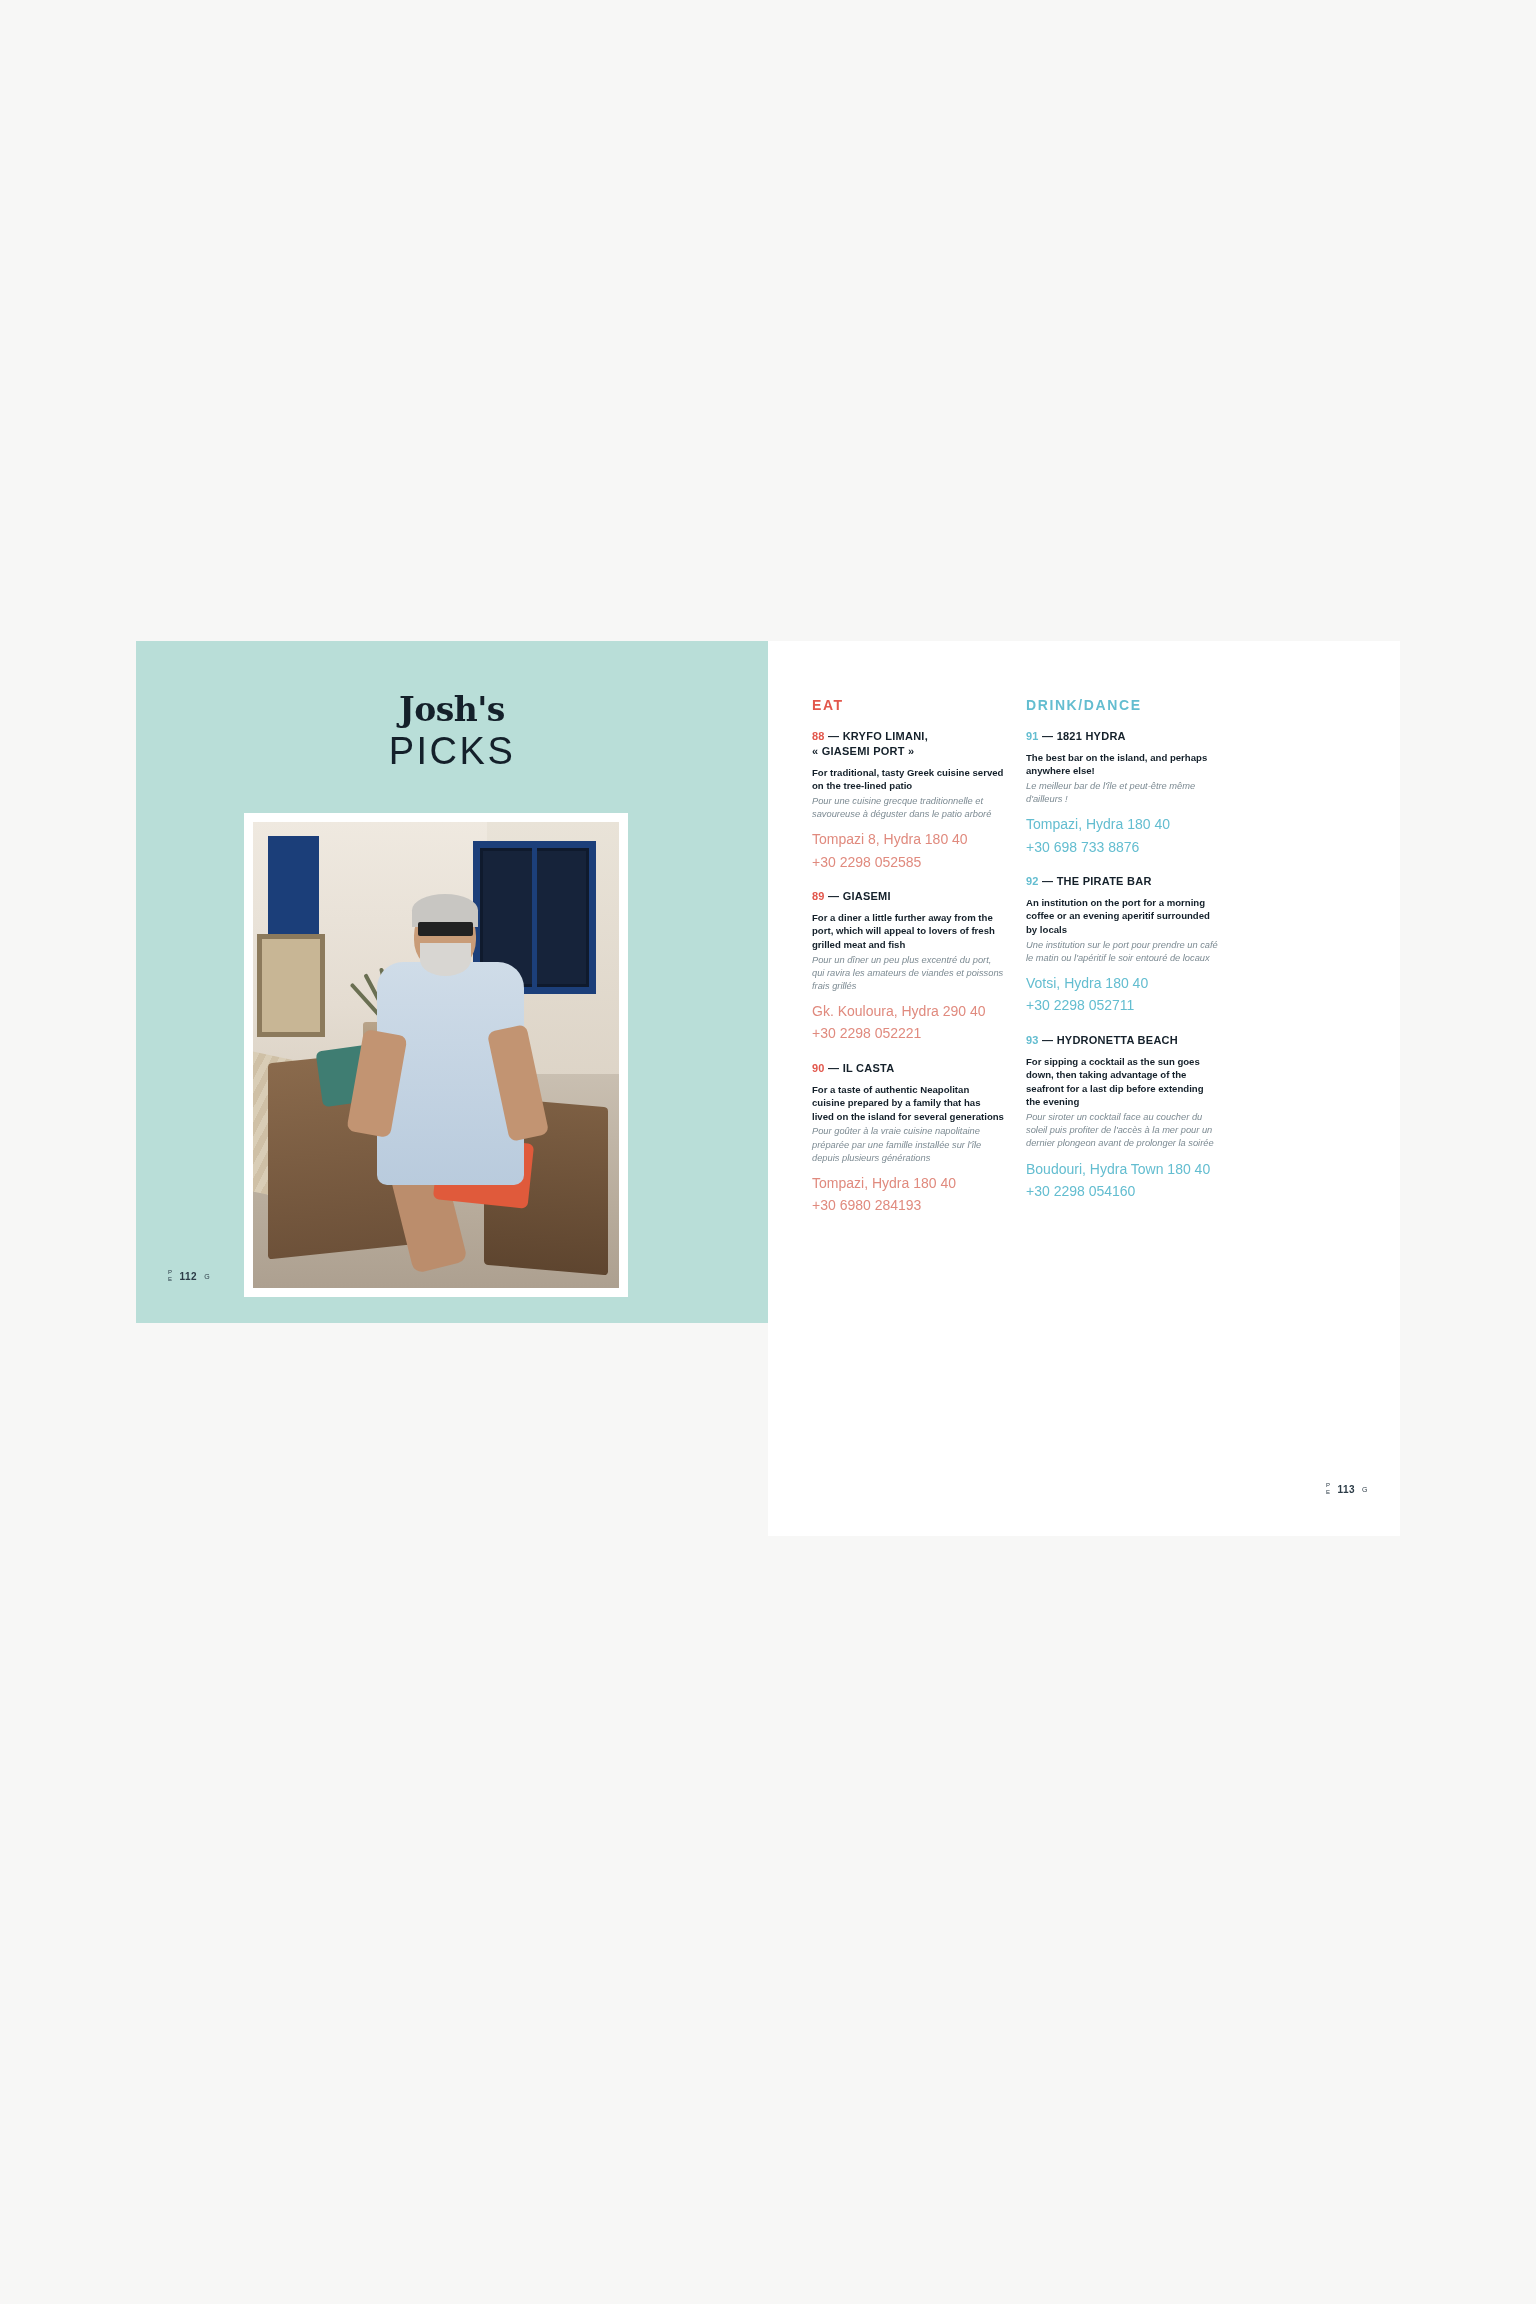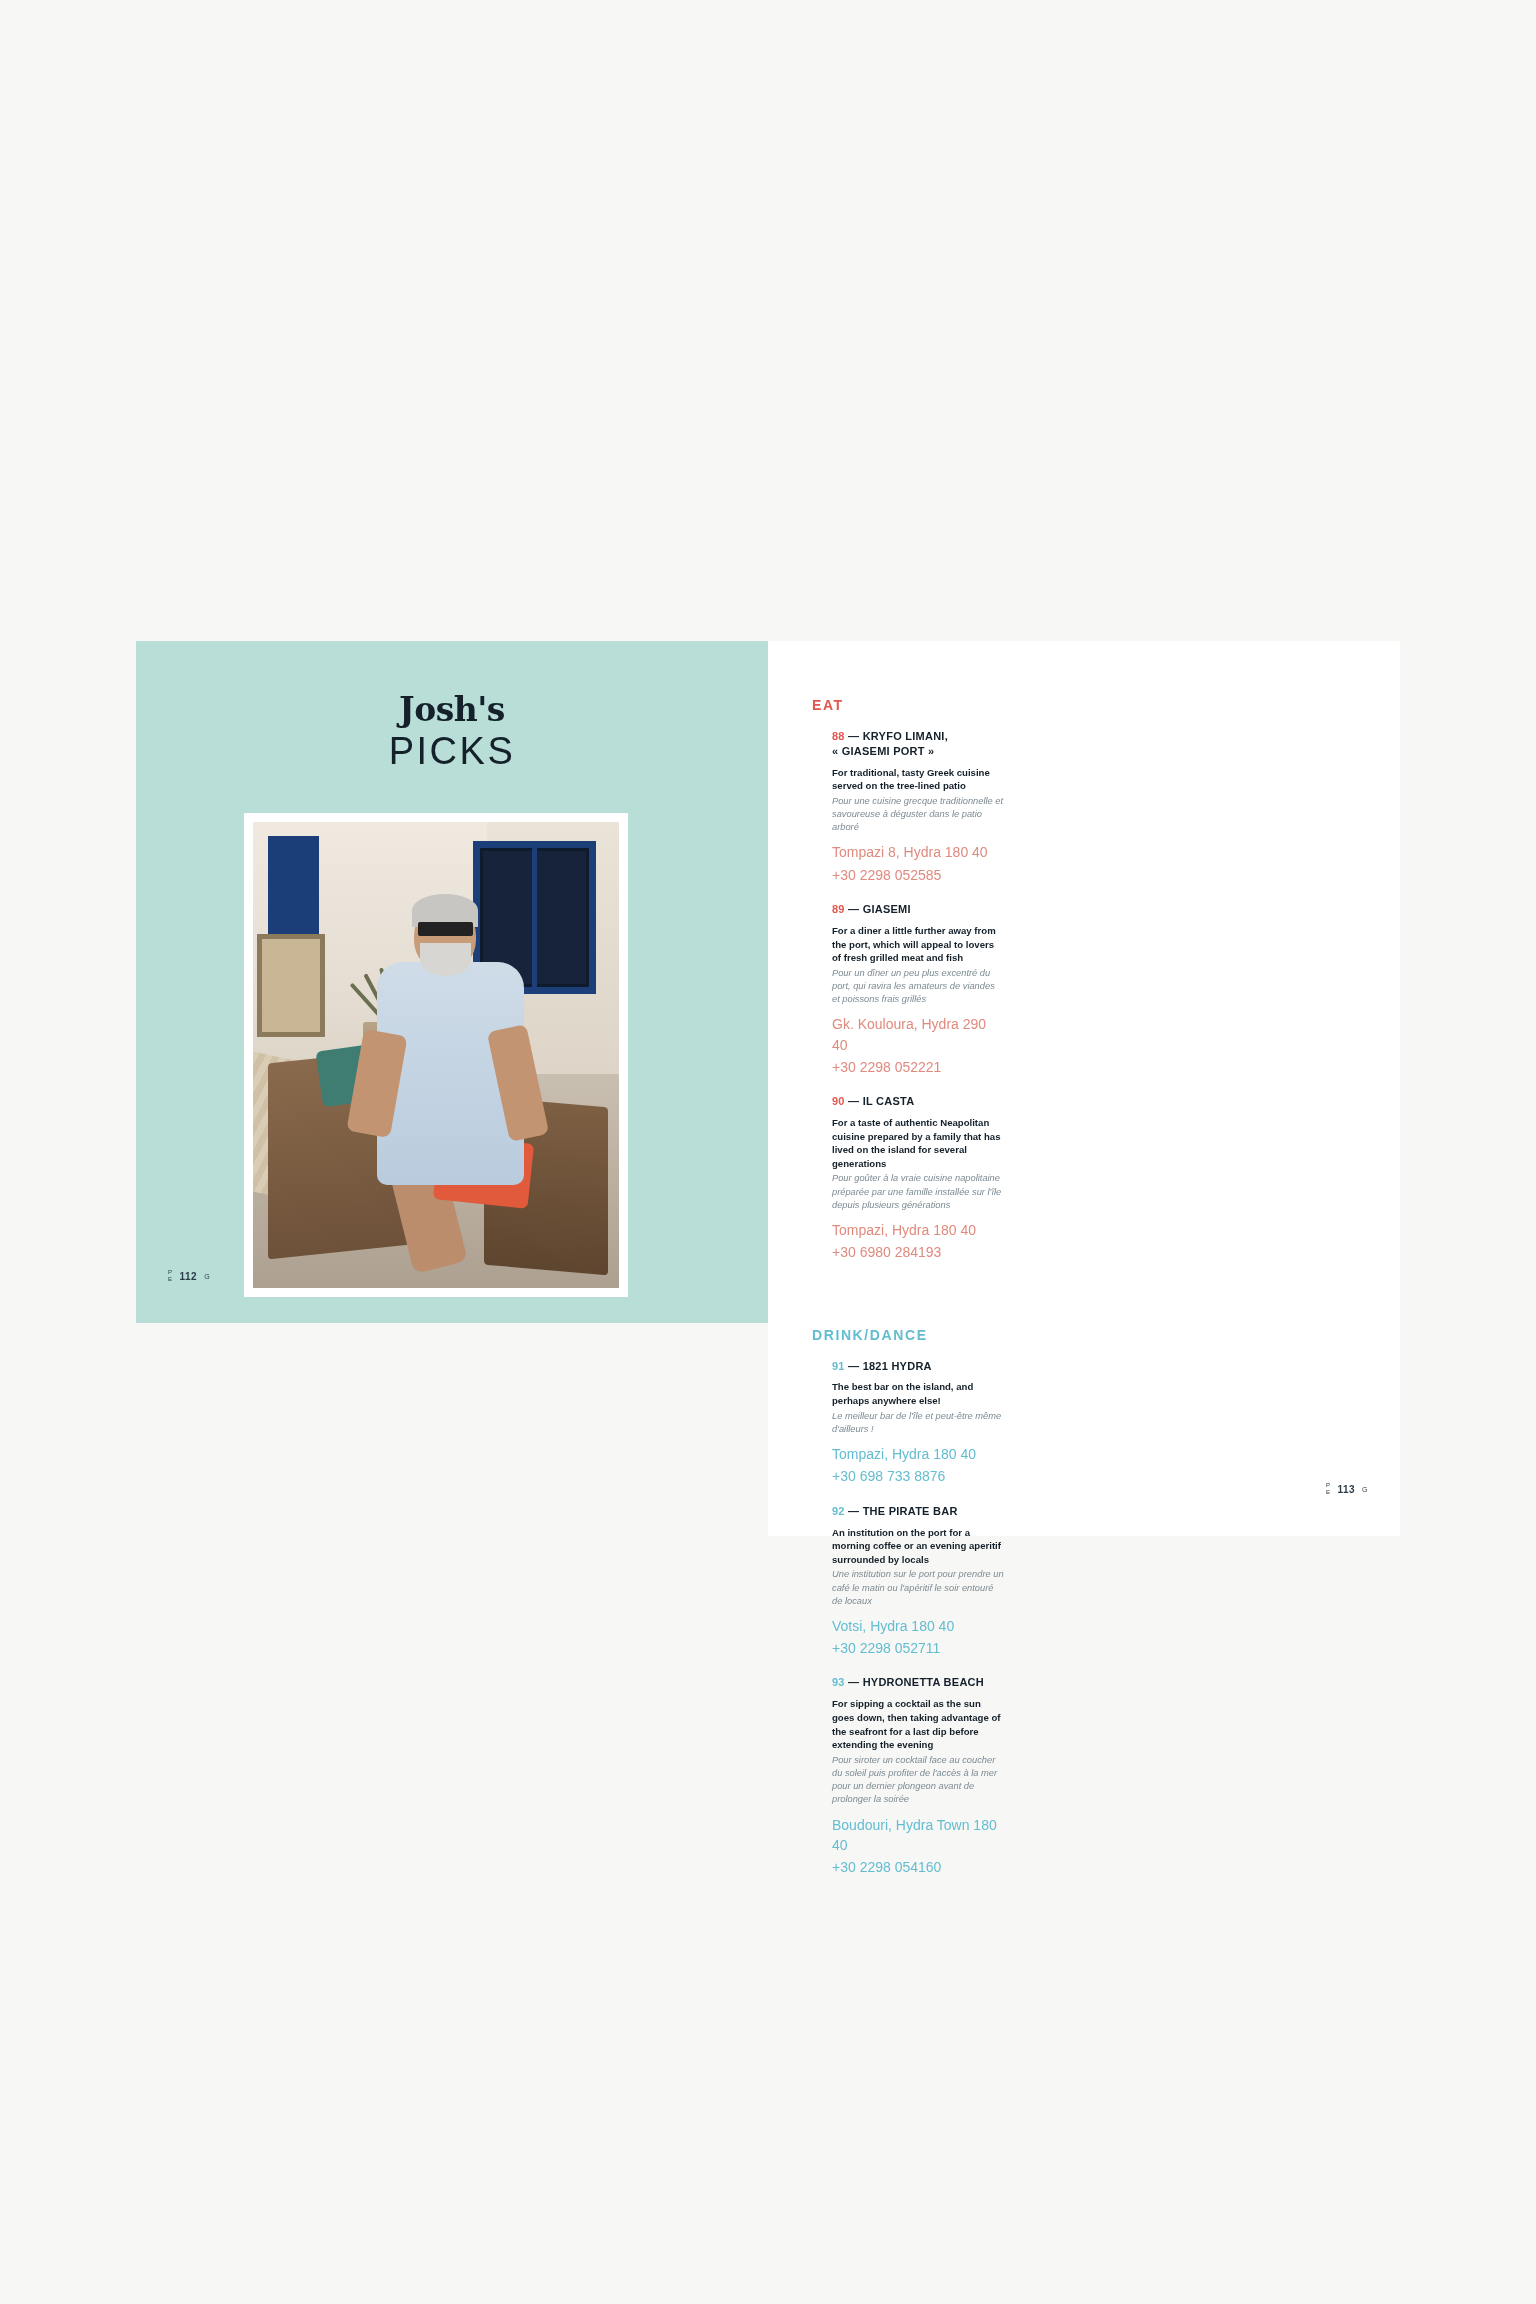--- a/index.html
+++ b/index.html
@@ -219,35 +219,34 @@
   .page-right {
     width: 632px;
     height: 895px;
     background: #ffffff;
     position: relative;
     box-sizing: border-box;
     padding: 56px 44px 0 44px;
   }
   .cols {
     display: flex;
-    gap: 47px;
-    flex-direction: column;
+    gap: 22px;
   }
   .col { width: 192px; }
 
   .sec-head {
     font-size: 14px;
     font-weight: bold;
     letter-spacing: 1.6px;
     margin-bottom: 16px;
   }
   .sec-eat { color: #e2574c; }
   .sec-drink { color: #63bdd0; }
 
-  .entry { margin-bottom: 17px; margin-left: 20px; }
+  .entry { margin-bottom: 17px; }
   .entry-title {
     font-size: 11px;
     font-weight: bold;
     letter-spacing: 0.25px;
     line-height: 1.35;
     margin-bottom: 7px;
     color: #14202a;
   }
   .entry-title .num-eat { color: #e2574c; }
   .entry-title .num-drink { color: #63bdd0; }

